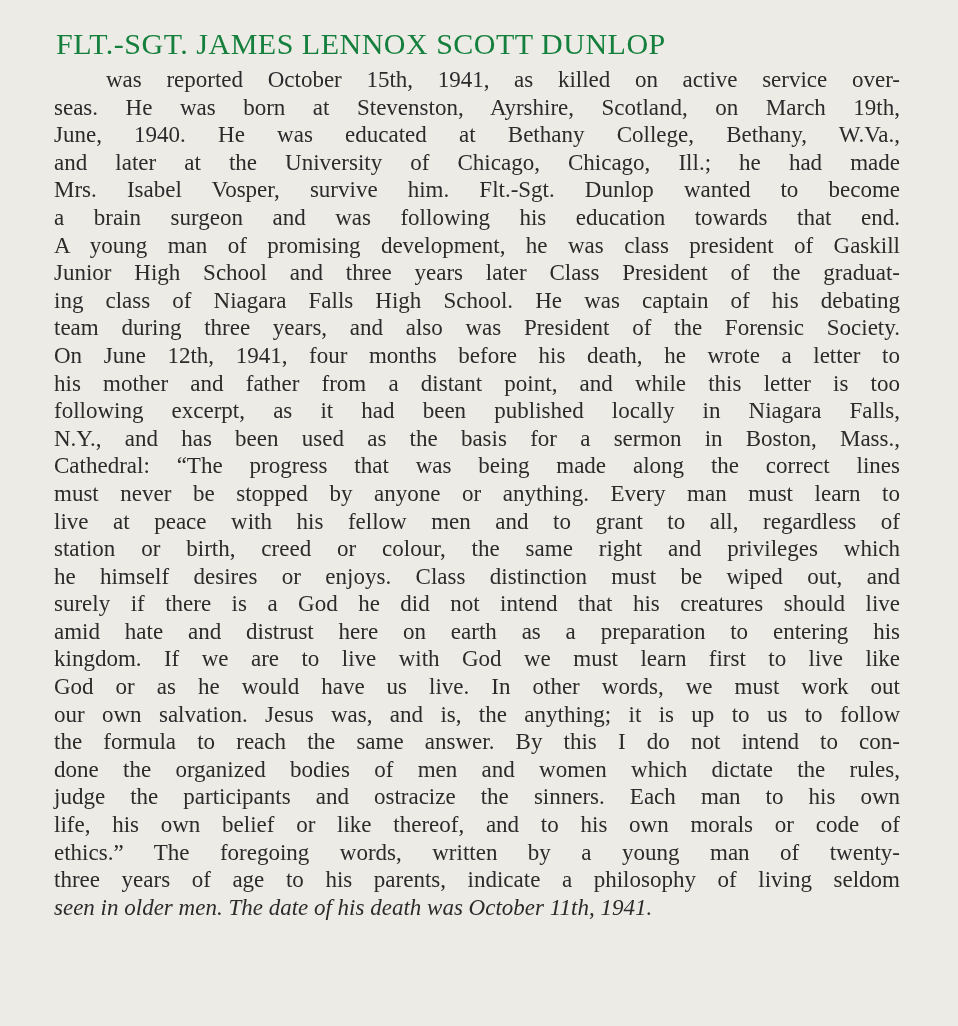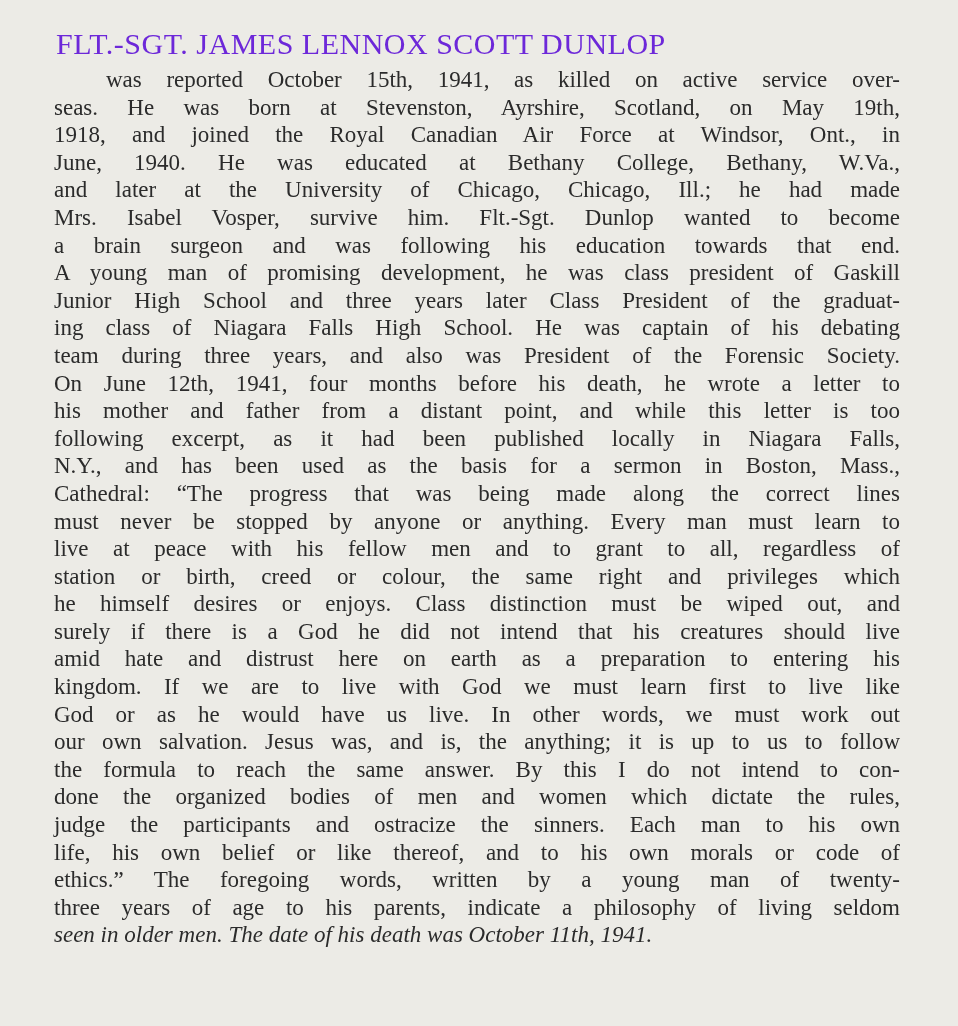--- a/index.html
+++ b/index.html
@@ -20,21 +20,21 @@
       height: 1026px;
       background: #ecebe6;
     }
     .title {
       position: absolute;
       left: 56px;
       top: 26px;
       font-family: "Liberation Serif", "DejaVu Serif", serif;
       font-size: 30px;
       letter-spacing: 0.5px;
-      color: #6d28d9;
+      color: #15803d;
       white-space: nowrap;
       line-height: 36px;
     }
     .body {
       position: absolute;
       left: 54px;
       top: 66px;
       width: 846px;
     }
     .line {
@@ -51,22 +51,21 @@
     .line.first { padding-left: 52px; }
     .line.last { text-align-last: left; font-style: italic; }
   </style>
 </head>
 <body>
 
 <div class="page">
   <div class="title">FLT.-SGT. JAMES LENNOX SCOTT DUNLOP</div>
   <div class="body">
     <div class="line first">was reported October 15th, 1941, as killed on active service over-</div>
-    <div class="line">seas.  He was born at Stevenston, Ayrshire, Scotland, on May 19th,</div>
-    <div class="line">1918, and joined the Royal Canadian Air Force at Windsor, Ont., in</div>
+    <div class="line">seas.  He was born at Stevenston, Ayrshire, Scotland, on March 19th,</div>
     <div class="line">June, 1940.  He was educated at Bethany College, Bethany, W.Va.,</div>
     <div class="line">and later at the University of Chicago, Chicago, Ill.; he had made</div>
     <div class="line">Mrs. Isabel Vosper, survive him.  Flt.-Sgt. Dunlop wanted to become</div>
     <div class="line">a brain surgeon and was following his education towards that end.</div>
     <div class="line">A young man of promising development, he was class president of Gaskill</div>
     <div class="line">Junior High School and three years later Class President of the graduat-</div>
     <div class="line">ing class of Niagara Falls High School.  He was captain of his debating</div>
     <div class="line">team during three years, and also was President of the Forensic Society.</div>
     <div class="line">On June 12th, 1941, four months before his death, he wrote a letter to</div>
     <div class="line">his mother and father from a distant point, and while this letter is too</div>

